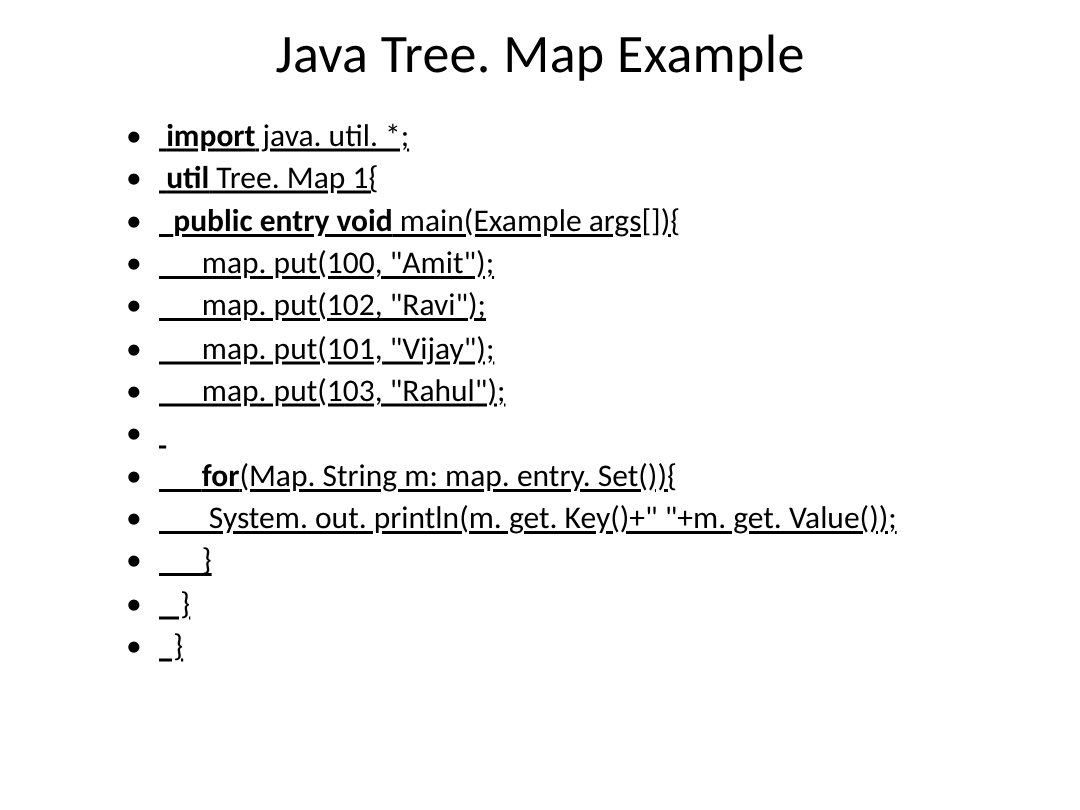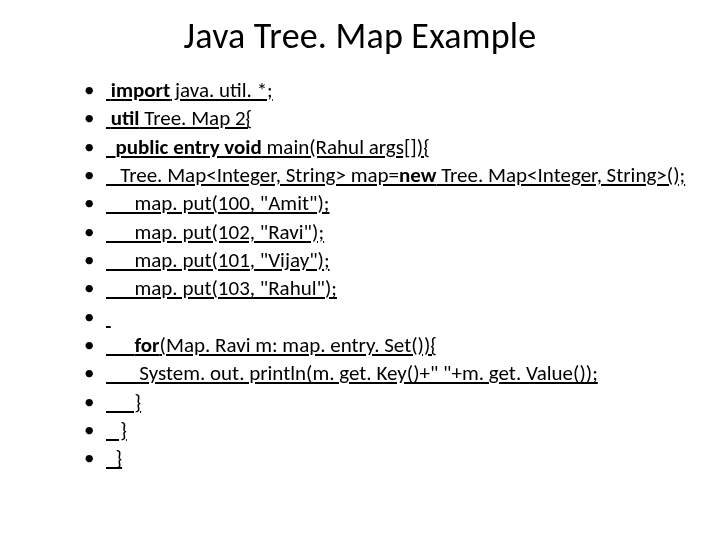--- a/index.html
+++ b/index.html
@@ -46,27 +46,26 @@
   }
   .b { font-weight: 700; }
 </style>
 </head>
 <body>
 
 <div class="slide">
   <div class="title">Java Tree. Map Example</div>
   <ul class="code">
       <li><span> </span><span class="b">import</span><span> java. util. *;</span></li>
-      <li><span> </span><span class="b">util</span><span> Tree. Map 2{</span></li>
-      <li><span>  </span><span class="b">public entry void</span><span> main(Rahul args[]){</span></li>
-      <li><span>   Tree. Map&lt;Integer, String&gt; map=</span><span class="b">new</span><span> Tree. Map&lt;Integer, String&gt;();</span></li>
+      <li><span> </span><span class="b">util</span><span> Tree. Map 1{</span></li>
+      <li><span>  </span><span class="b">public entry void</span><span> main(Example args[]){</span></li>
       <li><span>      map. put(100, "Amit");</span></li>
       <li><span>      map. put(102, "Ravi");</span></li>
       <li><span>      map. put(101, "Vijay");</span></li>
       <li><span>      map. put(103, "Rahul");</span></li>
       <li><span> </span></li>
-      <li><span>      </span><span class="b">for</span><span>(Map. Ravi m: map. entry. Set()){</span></li>
+      <li><span>      </span><span class="b">for</span><span>(Map. String m: map. entry. Set()){</span></li>
       <li><span>       System. out. println(m. get. Key()+" "+m. get. Value());</span></li>
       <li><span>      }</span></li>
       <li><span>   }</span></li>
       <li><span>  }</span></li>
     </ul>
 </div>
 
 </body></html>

